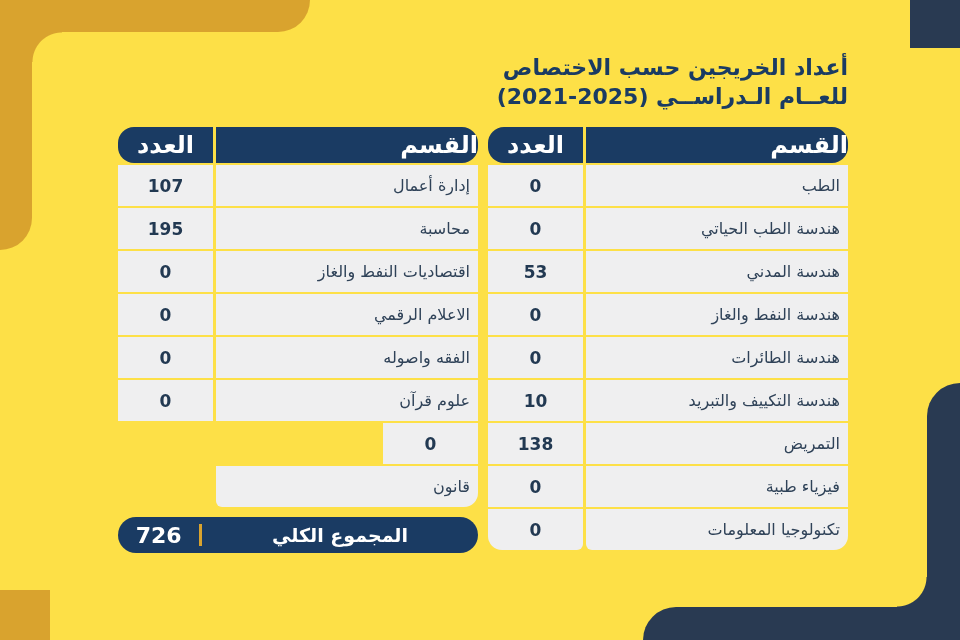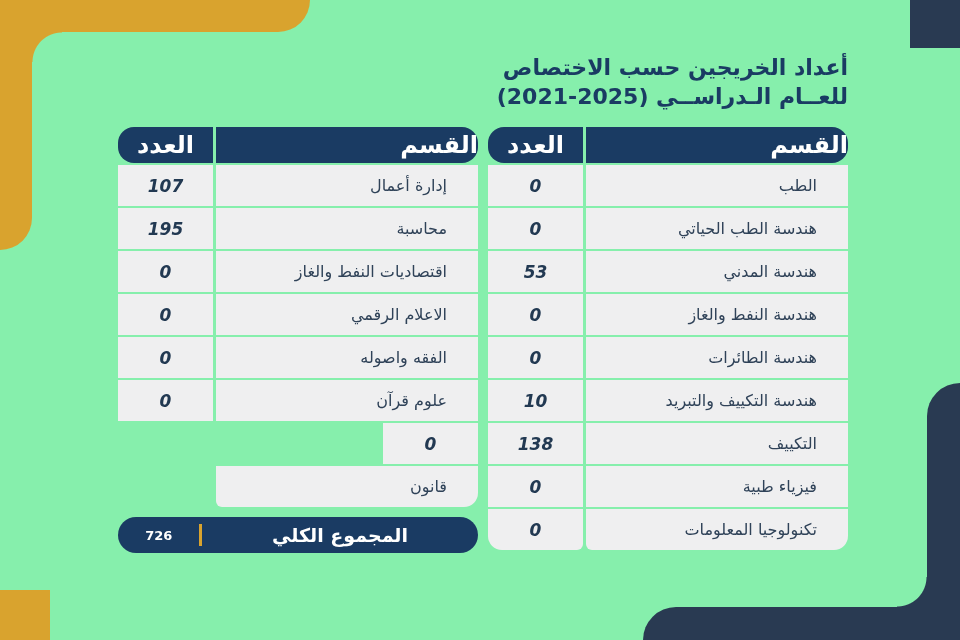--- a/index.html
+++ b/index.html
@@ -2,21 +2,21 @@
 <html><head>
 <meta charset="utf-8">
 <style>
   html,body{margin:0;padding:0;}
   body{
     width:960px;height:640px;
     font-family:"DejaVu Sans","Liberation Sans",sans-serif;
     background:#ffffff;
   }
   .slide{
-    position:relative;width:960px;height:640px;overflow:hidden;background:#86efac;
+    position:relative;width:960px;height:640px;overflow:hidden;background:#fde047;
   }
   
   .deco{position:absolute;}
   .gold-arm-top   {left:0;top:0;width:310px;height:32px;background:#d9a32e;border-radius:0 0 36px 0;}
   .gold-arm-side  {left:0;top:0;width:32px;height:250px;background:#d9a32e;border-radius:0 0 36px 0;}
   .gold-fillet    {left:32px;top:32px;width:30px;height:30px;
                    background:radial-gradient(circle 30px at 100% 100%, rgba(0,0,0,0) 29px, #d9a32e 30px);}
   .gold-square-bl {left:0;bottom:0;width:50px;height:50px;background:#d9a32e;}
   .navy-rect-tr   {right:0;top:0;width:50px;height:48px;background:#293a52;}
   .navy-arm-bottom{right:0;bottom:0;width:317px;height:33px;background:#293a52;border-radius:36px 0 0 0;}
@@ -34,35 +34,35 @@
   .gtable.left{left:118px;}
   .thead{display:flex;gap:3px;height:36px;margin-bottom:2px;}
   .th{background:#1a3b63;color:#ffffff;font-weight:bold;font-size:24px;
       display:flex;align-items:center;}
   .th-dept{width:262px;justify-content:flex-start;padding-right:0;box-sizing:border-box;
       border-radius:0 16px 16px 0;}
   .th-count{width:95px;justify-content:center;border-radius:16px 0 0 16px;}
   .tbody{display:flex;flex-direction:column;gap:2px;}
   .trow{display:flex;gap:3px;height:41px;}
   .cell{background:#efeff0;display:flex;align-items:center;}
-  .name-cell{width:262px;justify-content:flex-start;padding-right:31px;box-sizing:border-box;
+  .name-cell{width:262px;justify-content:flex-start;padding-right:8px;box-sizing:border-box;
       color:#2f4258;font-size:16px;}
-  .count-cell{width:95px;justify-content:center;color:#223952;font-weight:bold;font-size:17px;font-style:italic;}
+  .count-cell{width:95px;justify-content:center;color:#223952;font-weight:bold;font-size:17px;}
   .trow:last-child .name-cell{border-radius:0 0 14px 6px;}
   .trow:last-child .count-cell{border-radius:0 0 6px 14px;}
   
   .total-bar{
     position:absolute;left:118px;top:517px;width:360px;height:36px;direction:rtl;
     background:#1a3b63;border-radius:18px;display:flex;align-items:center;
   }
   .total-label-wrap{width:312px;display:flex;justify-content:center;align-items:center;
     color:#ffffff;font-weight:bold;font-size:19px;}
   .total-divider{width:3px;height:22px;background:#d9a32e;}
   .total-value-wrap{width:92px;display:flex;justify-content:center;align-items:center;
-    color:#ffffff;font-weight:bold;font-size:13px;}
+    color:#ffffff;font-weight:bold;font-size:22px;}
 </style>
 </head>
 <body>
 
 <div class="slide">
 
   <div class="deco gold-arm-top"></div>
   <div class="deco gold-arm-side"></div>
   <div class="deco gold-fillet"></div>
   <div class="deco gold-square-bl"></div>
@@ -125,21 +125,21 @@
         <div class="trow">
     <div class="cell name-cell">
       <span>هندسة التكييف والتبريد</span>
     </div>
     <div class="cell count-cell">
       <span>10</span>
     </div>
   </div>
         <div class="trow">
     <div class="cell name-cell">
-      <span>التكييف</span>
+      <span>التمريض</span>
     </div>
     <div class="cell count-cell">
       <span>138</span>
     </div>
   </div>
         <div class="trow">
     <div class="cell name-cell">
       <span>فيزياء طبية</span>
     </div>
     <div class="cell count-cell">

